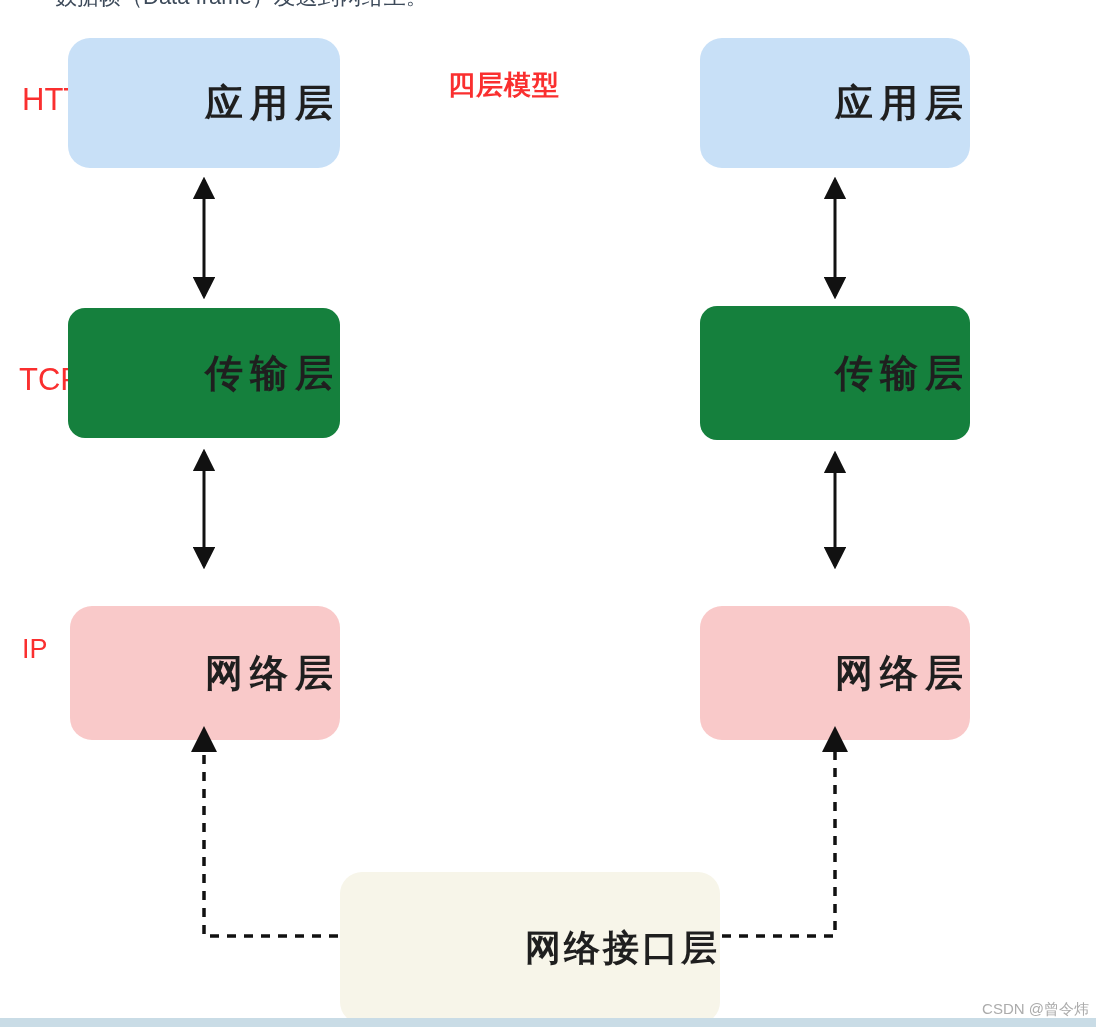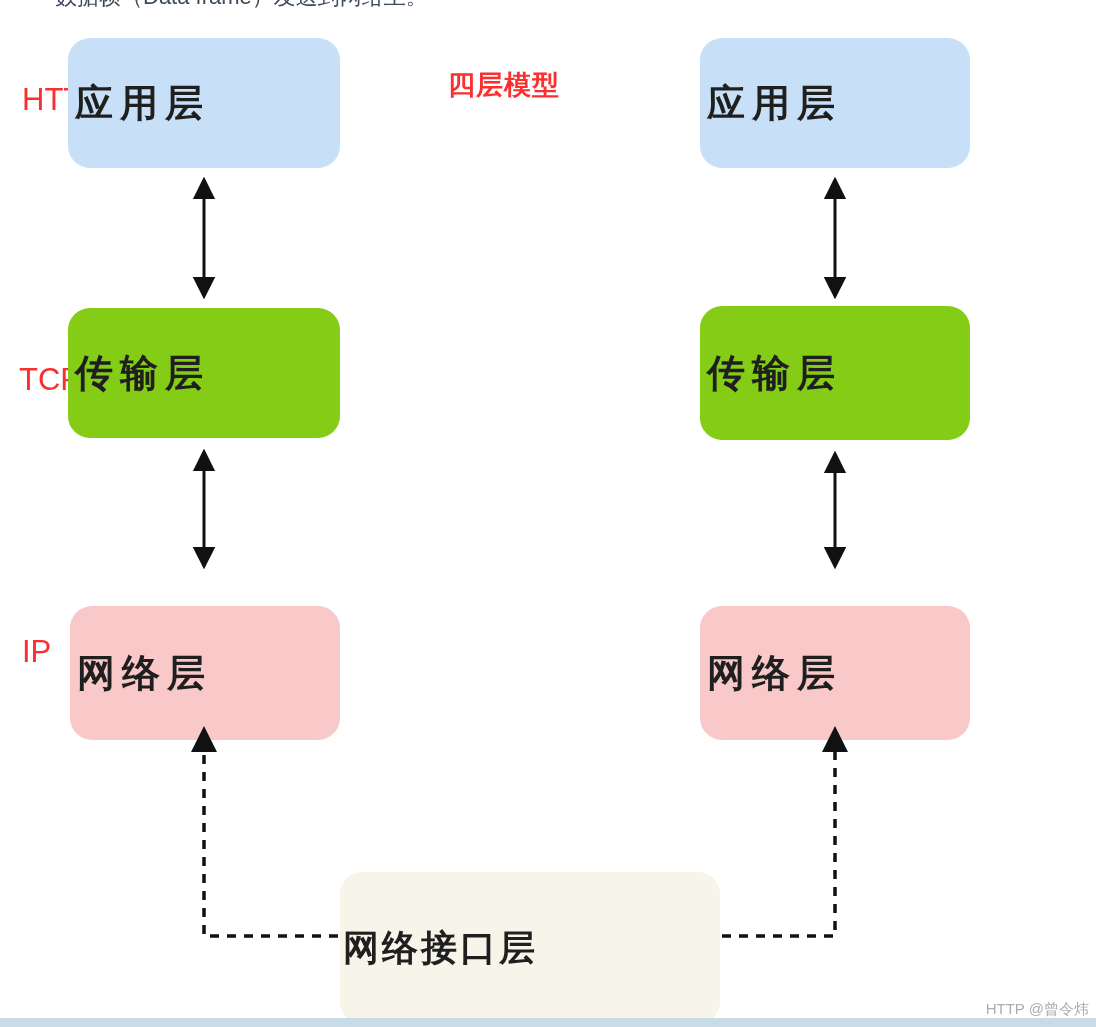--- a/index.html
+++ b/index.html
@@ -25,32 +25,32 @@
     line-height: 27px;
     color: #3d4a5a;
     white-space: nowrap;
   }
   
   .box {
     position: absolute;
     border-radius: 22px;
     display: flex;
     align-items: center;
-    justify-content: flex-start;
+    justify-content: flex-end;
   }
   .box span {
     color: #1f1f1f;
     font-size: 38px;
     font-weight: 600;
     letter-spacing: 7px;
     text-indent: 7px;
     white-space: nowrap;
   }
   .app-fill   { background: #C8E0F7; }
-  .trans-fill { background: #84cc16; }
+  .trans-fill { background: #15803d; border-radius: 17px; }
   .net-fill   { background: #F9C9C9; margin-top: 28px; }
   .iface-fill { background: #F7F5E9; }
 
   .box.l-app   { left: 68px;  top: 38px;  width: 272px; height: 130px; }
   .box.l-trans { left: 68px;  top: 308px; width: 272px; height: 130px; }
   .box.l-net   { left: 70px;  top: 578px; width: 270px; height: 134px; }
   .box.r-app   { left: 700px; top: 38px;  width: 270px; height: 130px; }
   .box.r-trans { left: 700px; top: 306px; width: 270px; height: 134px; }
   .box.r-net   { left: 700px; top: 578px; width: 270px; height: 134px; }
   .box.iface   { left: 340px; top: 872px; width: 380px; height: 152px; }
@@ -58,21 +58,21 @@
 
   
   .red-label {
     position: absolute;
     color: #FA2F2F;
     font-weight: 600;
     white-space: nowrap;
   }
   .red-label.http  { left: 22px;  top: 82px;  font-size: 31px; font-weight: 500; }
   .red-label.tcp   { left: 19px;  top: 362px; font-size: 31px; font-weight: 500; }
-  .red-label.ip    { left: 22px;  top: 634px; font-size: 31px; font-weight: 500; }
+  .red-label.ip    { left: 22px;  top: 634px; font-size: 27px; font-weight: 500; }
   .red-label.title { left: 448px; top: 67px;  font-size: 27px; font-weight: 600; letter-spacing: 1px; }
 
   .arrow-svg { position: absolute; left: 0; top: 0; }
 
   .watermark {
     position: absolute;
     right: 7px; top: 1000px;
     font-size: 15px;
     color: #ACACAC;
     white-space: nowrap;
@@ -132,16 +132,16 @@
     <line x1="204" y1="180" x2="204" y2="296" stroke="#111111" stroke-width="3" marker-start="url(#ah)" marker-end="url(#ah)"></line>
     <line x1="204" y1="452" x2="204" y2="566" stroke="#111111" stroke-width="3" marker-start="url(#ah)" marker-end="url(#ah)"></line>
 
     <line x1="835" y1="180" x2="835" y2="296" stroke="#111111" stroke-width="3" marker-start="url(#ah)" marker-end="url(#ah)"></line>
     <line x1="835" y1="454" x2="835" y2="566" stroke="#111111" stroke-width="3" marker-start="url(#ah)" marker-end="url(#ah)"></line>
 
     <path d="M 338 936 L 204 936 L 204 730" fill="none" stroke="#111111" stroke-width="3.5" stroke-dasharray="9 8" marker-end="url(#ah)"></path>
     <path d="M 722 936 L 835 936 L 835 730" fill="none" stroke="#111111" stroke-width="3.5" stroke-dasharray="9 8" marker-end="url(#ah)"></path>
   </svg>
 
-  <div class="watermark">HTTP @曾令炜</div>
+  <div class="watermark">CSDN @曾令炜</div>
   <div class="bottom-bar"></div>
 
 </div>
 
 </body></html>

